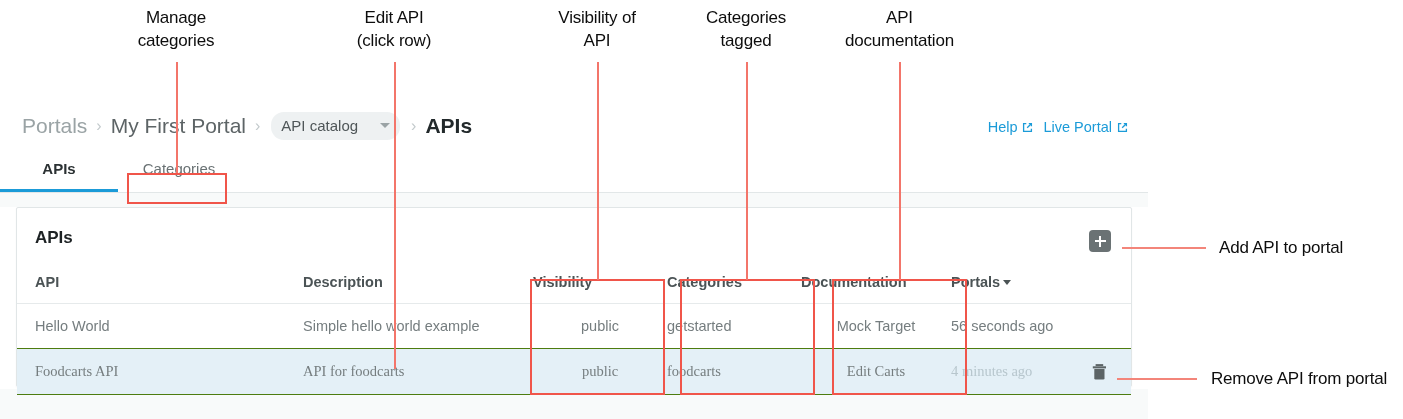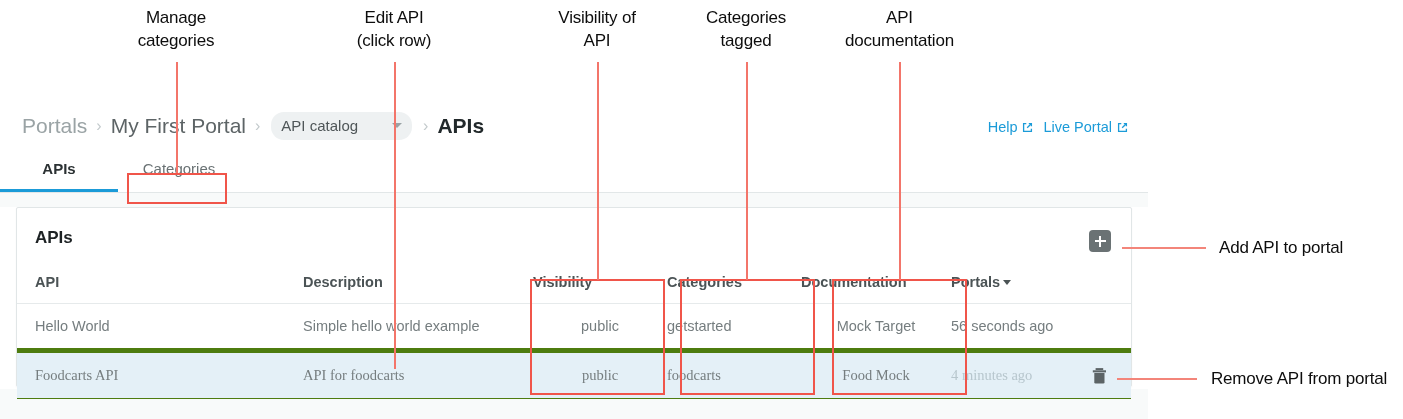--- a/index.html
+++ b/index.html
@@ -87,21 +87,21 @@
     margin: 0 9px;
     font-size: 16px;
     font-weight: 300;
   }
   .bc-select {
     background: #eef1f2;
     border-radius: 13px;
     padding: 5px 10px 6px 10px;
     display: flex;
     align-items: center;
-    gap: 34px;
+    gap: 22px;
     margin: 1px 2px;
   }
   .bc-select-label {
     font-size: 15px;
     color: #4f5658;
   }
   .caret-down {
     width: 0; height: 0;
     border-left: 5px solid transparent;
     border-right: 5px solid transparent;
@@ -212,21 +212,21 @@
     text-align: left;
     font-weight: 700;
     color: #4b5355;
     font-size: 14.5px;
     padding: 4px 0 13px 0;
     border-bottom: 1px solid #e6eaeb;
   }
   table.api-table td {
     color: #757d7f;
     padding: 14px 0 14px 0;
-    border-bottom: 5px solid #4d7c0f;
+    border-bottom: 1px solid #4d7c0f;
     font-size: 14.5px;
   }
   tr.row-hl td {
     background: #e4f0f7;
     border-bottom: 1px solid #4d7c0f;
     font-family: Liberation Serif, serif;
   }
   tr.row-hl td.muted-date { color: #b7c6cd; }
 
   .c-api     { width: 268px; padding-left: 18px !important; }
@@ -354,21 +354,21 @@
           <td class="c-doc">Mock Target</td>
           <td class="c-mod trash-cell">
             <span>56 seconds ago</span>
           </td>
         </tr>
         <tr class="row-hl">
           <td class="c-api">Foodcarts API</td>
           <td class="c-desc">API for foodcarts</td>
           <td class="c-vis">public</td>
           <td class="c-cat">foodcarts</td>
-          <td class="c-doc">Food Mock</td>
+          <td class="c-doc">Edit Carts</td>
           <td class="c-mod trash-cell muted-date">
             <span>4 minutes ago</span>
             <span class="trash-icon">
               <svg width="15" height="17" viewBox="0 0 15 17">
                 <rect x="3.6" y="0.6" width="7.6" height="2.0" fill="#5c6466"></rect>
                 <rect x="0.8" y="2.8" width="13.2" height="2.1" fill="#5c6466"></rect>
                 <path d="M2.3 5.4 h10.2 v9.4 a1.3 1.3 0 0 1 -1.3 1.3 H3.6 a1.3 1.3 0 0 1 -1.3 -1.3 Z" fill="#5c6466"></path>
               </svg>
             </span>
           </td>

